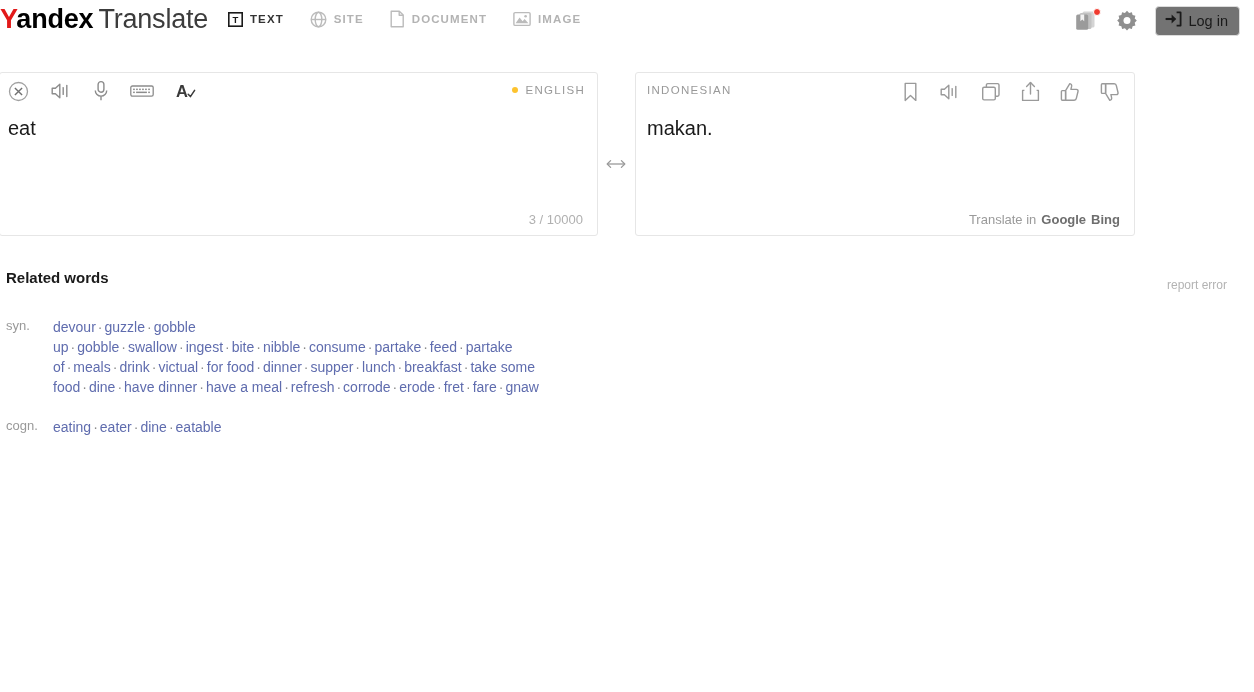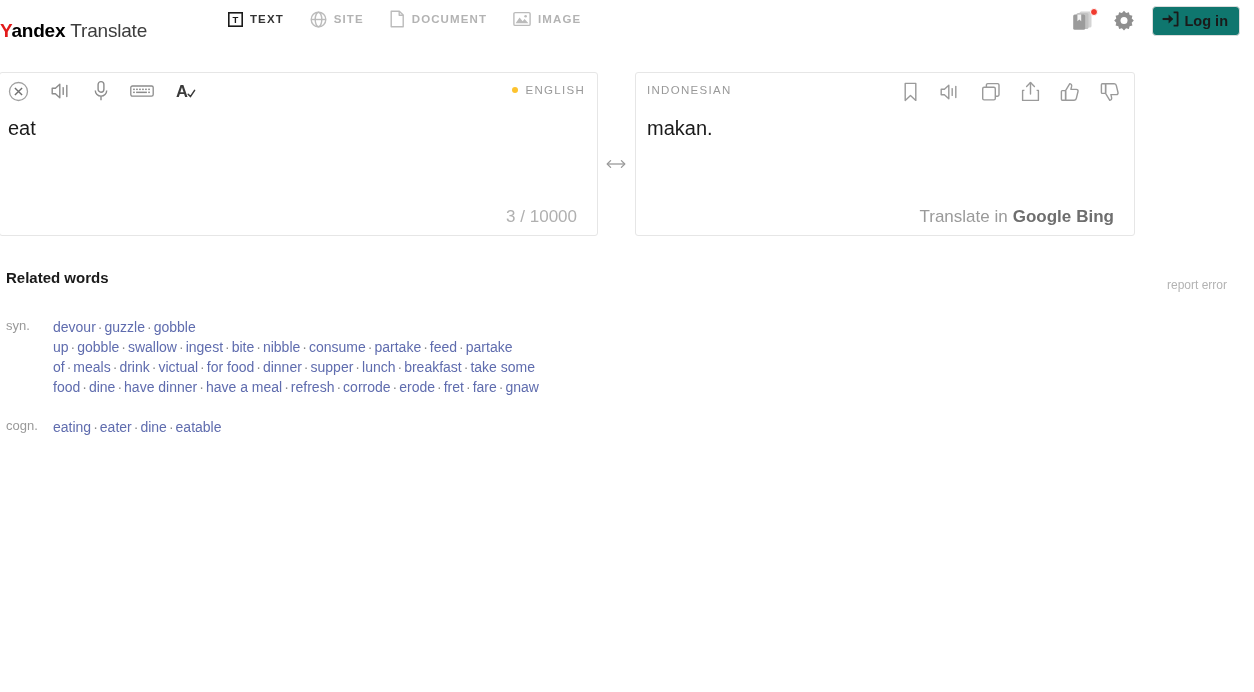--- a/index.html
+++ b/index.html
@@ -16,22 +16,22 @@
   
   #header {
     position: relative;
     height: 41px;
     width: 100%;
     display: flex;
     align-items: center;
   }
   #logo {
     position: absolute;
-    left: 0px; top: 16px;
-    font-size: 19px;
+    left: 0px; top: 4px;
+    font-size: 27px;
     line-height: 30px;
     white-space: nowrap;
     letter-spacing: -0.2px;
   }
   #logo .y { color: #e21a1a; font-weight: bold; }
   #logo .andex { color: #000; font-weight: bold; }
   #logo .translate { color: #3c3c3c; font-weight: 300; margin-left: 5px; }
 
   #tabs {
     position: absolute;
@@ -73,25 +73,24 @@
     background: #f03a2e;
     border: 1.5px solid #fff;
   }
   #settings-icon { cursor: pointer; display:flex; }
   #login-button {
     display: flex;
     align-items: center;
     gap: 6px;
     border: 1px solid #dcdcdc;
     border-radius: 4px;
-    background: #0f766e;
+    background: #737373;
     padding: 5px 11px 5px 9px;
     cursor: pointer;
     height: 30px;
-    font-weight: bold;
   }
   #login-button .login-label {
     font-size: 14.5px;
     color: #1a1a1a;
   }
 
   
   #panels {
     position: relative;
     margin-top: 31px;
@@ -170,22 +169,22 @@
     color: #1a1a1a;
     padding: 6px 14px 0 8px;
     line-height: 26px;
     min-height: 90px;
   }
   #target-panel .panel-text { padding-left: 11px; }
 
   .panel-footer {
     position: absolute;
     bottom: 8px;
-    right: 20px;
-    font-size: 17px;
+    right: 14px;
+    font-size: 13px;
     color: #b0b0b0;
   }
   #translate-in { display: flex; gap: 5px; align-items: baseline; }
   #translate-in .label { color: #9a9a9a; }
   #translate-in .engine {
     color: #6e6e6e;
     font-weight: bold;
     cursor: pointer;
   }
 

